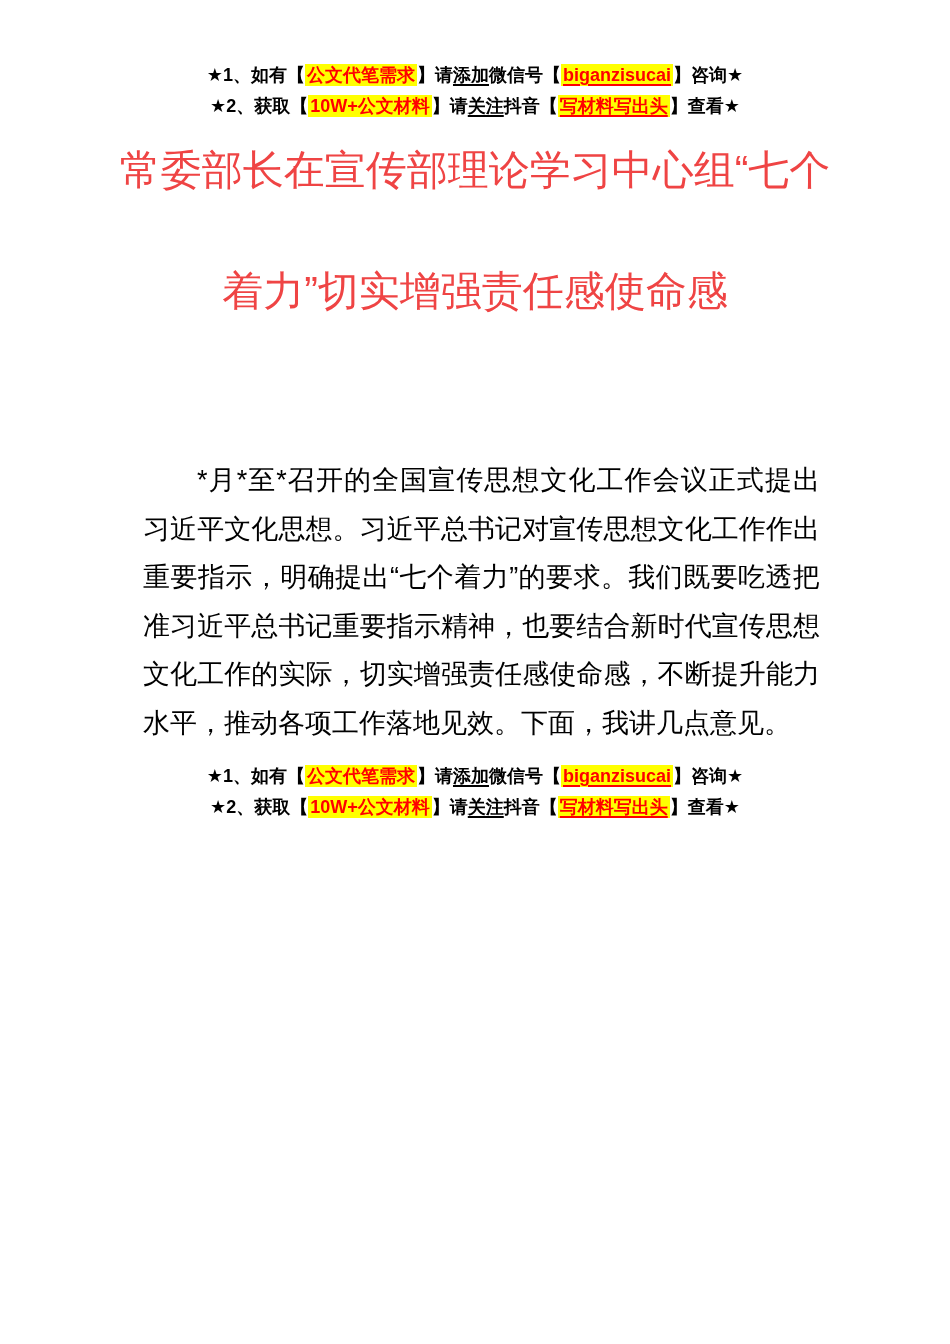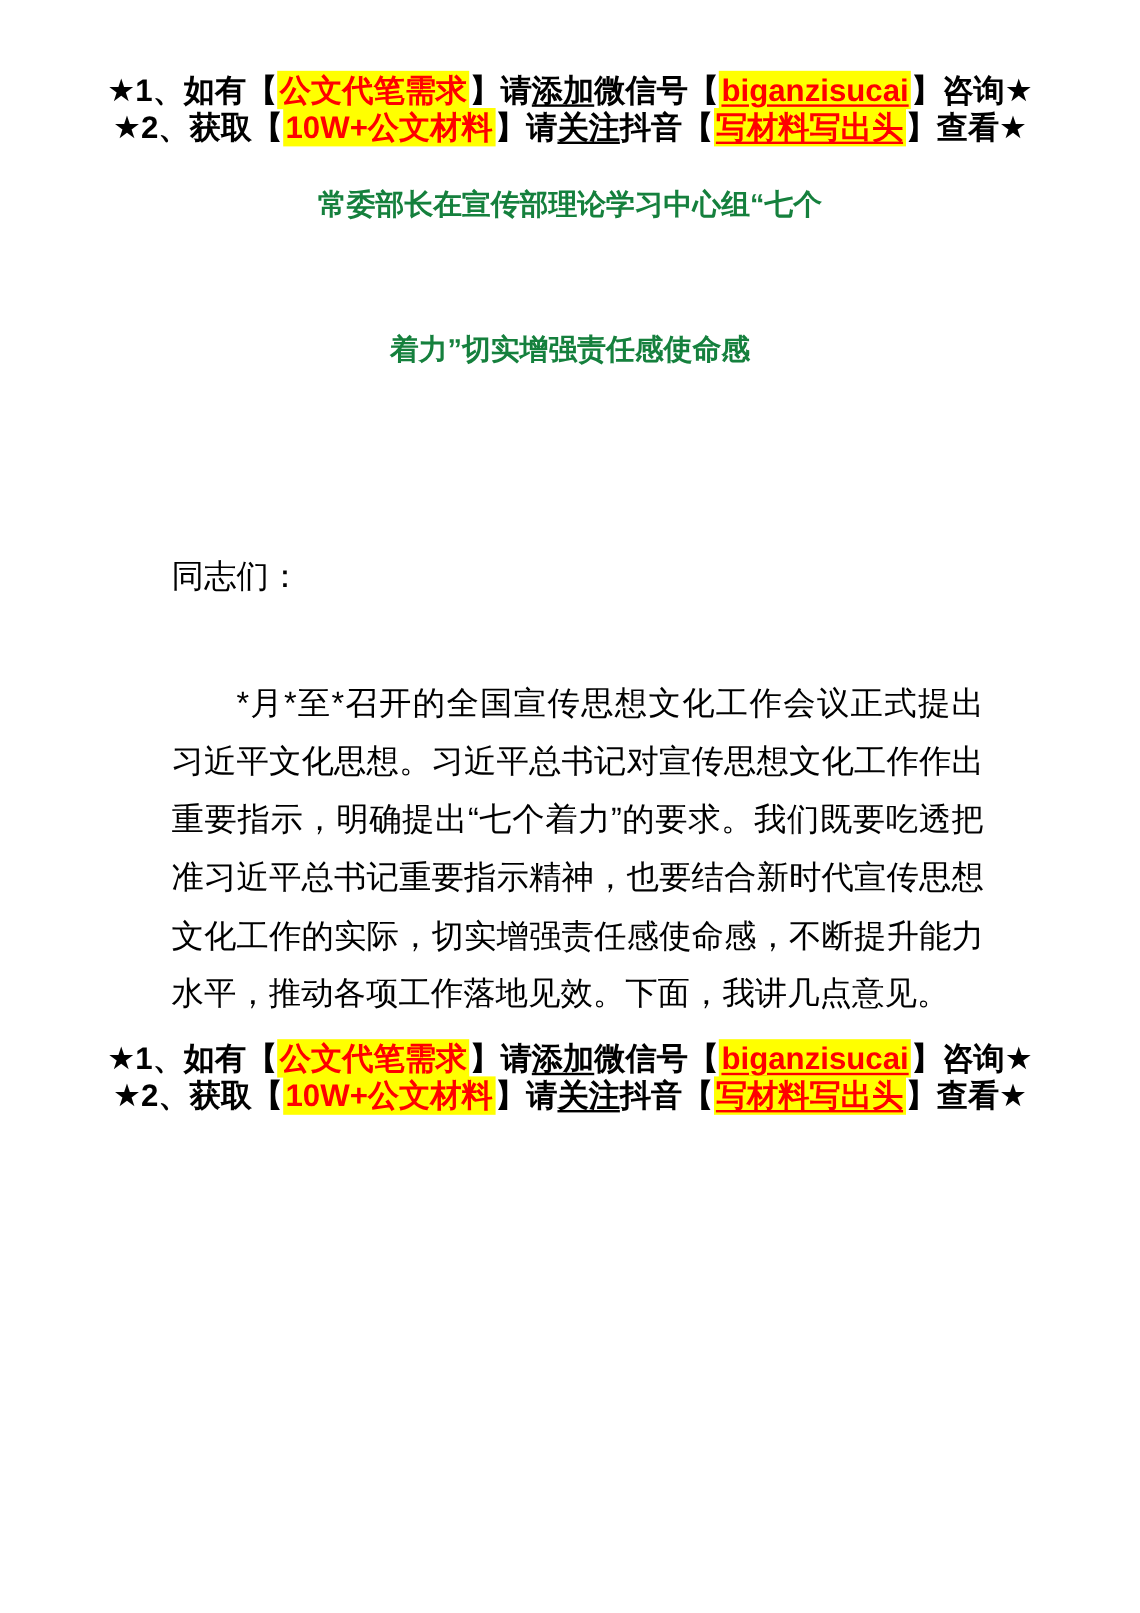--- a/index.html
+++ b/index.html
@@ -10,21 +10,21 @@
     height: 1344px;
     margin: 0 auto;
     background: #ffffff;
     font-family: "Liberation Sans", "DejaVu Sans", sans-serif;
     color: #000000;
     overflow: hidden;
   }
   
   .promo {
     text-align: center;
-    font-size: 26px;
+    font-size: 18px;
     line-height: 31px;
     font-weight: bold;
     color: #000000;
     white-space: nowrap;
   }
   .promo-top { padding-top: 60px; }
   .promo-bottom { margin-top: 14px; }
   .hl {
     background: #ffff00;
     color: #ff0000;
@@ -40,23 +40,23 @@
   }
   .u {
     text-decoration: underline;
     text-decoration-thickness: 2px;
     text-underline-offset: 3px;
   }
   
   .title {
     margin-top: 26px;
     text-align: center;
-    font-size: 24px;
-    font-weight: 700;
-    color: #15803d;
+    font-size: 41px;
+    font-weight: 400;
+    color: #ef4444;
   }
   .title .title-line { display: block; line-height: 45px; }
   .title .title-line + .title-line { margin-top: 76px; }
   
   .content {
     margin: 142px 130px 0 143px;
     width: 677px;
     font-size: 27px;
     line-height: 48.5px;
     text-align: justify;
@@ -77,21 +77,20 @@
     <div class="promo-line"><span>★1、如有【</span><span class="hl">公文代笔需求</span><span>】请</span><span class="u">添加</span><span>微信号【</span><span class="hl-u">biganzisucai</span><span>】咨询★</span></div>
     <div class="promo-line"><span>★2、获取【</span><span class="hl">10W+公文材料</span><span>】请</span><span class="u">关注</span><span>抖音【</span><span class="hl-u">写材料写出头</span><span>】查看★</span></div>
   </div>
 
   <h1 class="title">
     <span class="title-line">常委部长在宣传部理论学习中心组“七个</span>
     <span class="title-line">着力”切实增强责任感使命感</span>
   </h1>
 
   <div class="content">
-    <p>同志们：</p>
     <p class="indent">*月*至*召开的全国宣传思想文化工作会议正式提出习近平文化思想。习近平总书记对宣传思想文化工作作出重要指示，明确提出“七个着力”的要求。我们既要吃透把准习近平总书记重要指示精神，也要结合新时代宣传思想文化工作的实际，切实增强责任感使命感，不断提升能力水平，推动各项工作落地见效。下面，我讲几点意见。</p>
   </div>
 
   <div class="promo promo-bottom">
     <div class="promo-line"><span>★1、如有【</span><span class="hl">公文代笔需求</span><span>】请</span><span class="u">添加</span><span>微信号【</span><span class="hl-u">biganzisucai</span><span>】咨询★</span></div>
     <div class="promo-line"><span>★2、获取【</span><span class="hl">10W+公文材料</span><span>】请</span><span class="u">关注</span><span>抖音【</span><span class="hl-u">写材料写出头</span><span>】查看★</span></div>
   </div>
 
 </div>
 

